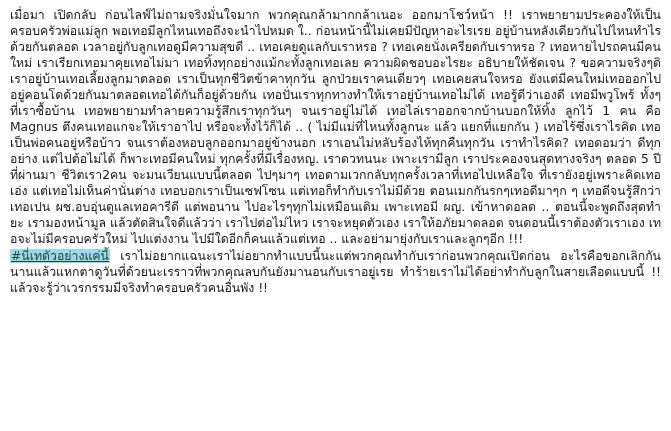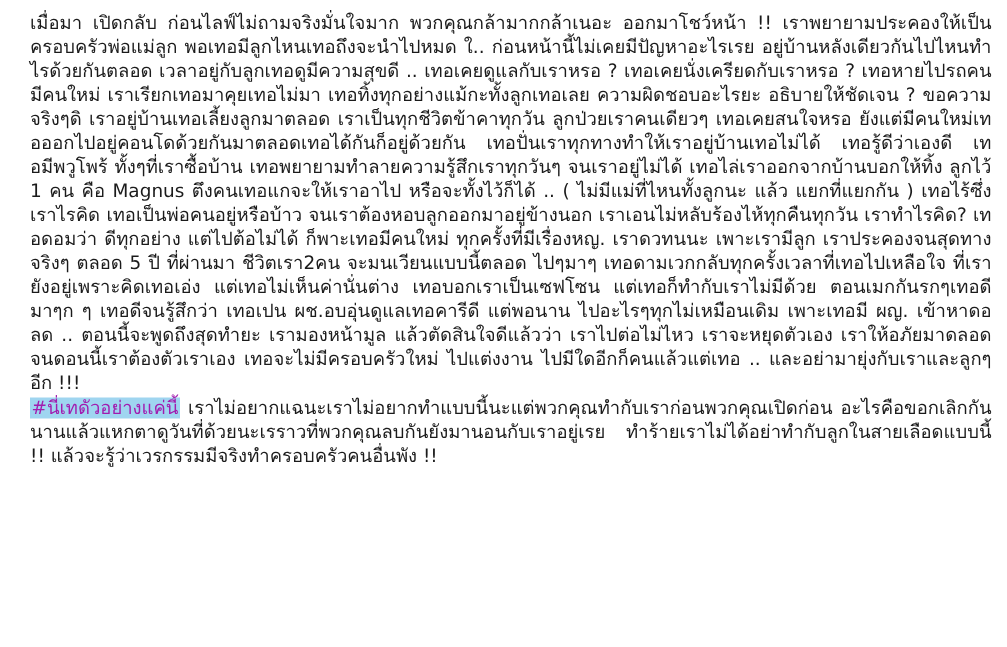--- a/index.html
+++ b/index.html
@@ -11,21 +11,21 @@
     height: 431px;
     background: #ffffff;
     font-family: "DejaVu Sans", "Liberation Sans", sans-serif;
   }
   .page {
     position: relative;
     width: 671px;
     height: 343px;
     background: #ffffff;
     box-sizing: border-box;
-    padding: 8px 10px 6px 20px;
+    padding: 8px 10px 6px 10px;
     overflow: hidden;
   }
   .body-text {
     font-size: 12.3px;
     line-height: 1.30;
     color: #1b1b1b;
     text-align: justify;
     text-justify: inter-word;
     word-break: break-word;
     letter-spacing: 0px;
@@ -35,24 +35,25 @@
     padding: 0;
   }
   .para + .para {
     margin-top: 1px;
   }
   .highlight-para {
     margin-top: 3px;
   }
   .hl {
     background: #9fd5f0;
-    color: #a21caf;
+    color: #14532d;
     box-decoration-break: clone;
     -webkit-box-decoration-break: clone;
     padding: 0 1px;
+    text-decoration: underline;
   }
 </style>
 </head>
 <body>
 
 <div class="page">
   <div class="body-text">
     <p class="para">เมื่อมา เปิดกลับ ก่อนไลฟ์ไม่ถามจริงมั่นใจมาก พวกคุณกล้ามากกล้าเนอะ ออกมาโชว์หน้า !! เราพยายามประคองให้เป็นครอบครัวพ่อแม่ลูก พอเทอมีลูกไหนเทอถึงจะนำไปหมด ใ.. ก่อนหน้านี้ไม่เคยมีปัญหาอะไรเรย อยู่บ้านหลังเดียวกันไปไหนทำไรด้วยกันตลอด เวลาอยู่กับลูกเทอดูมีความสุขดี .. เทอเคยดูแลกับเราหรอ ? เทอเคยนั่งเครียดกับเราหรอ ? เทอหายไปรถคนมีคนใหม่ เราเรียกเทอมาคุยเทอไม่มา เทอทิ้งทุกอย่างแม้กะทั้งลูกเทอเลย ความผิดชอบอะไรยะ อธิบายให้ชัดเจน ? ขอความจริงๆดิ เราอยู่บ้านเทอเลี้ยงลูกมาตลอด เราเป็นทุกชีวิตข้าคาทุกวัน ลูกป่วยเราคนเดียวๆ เทอเคยสนใจหรอ ยังแต่มีคนใหม่เทอออกไปอยู่คอนโดด้วยกันมาตลอดเทอได้กันก็อยู่ด้วยกัน เทอปั่นเราทุกทางทำให้เราอยู่บ้านเทอไม่ได้ เทอรู้ดีว่าเองดี เทอมีพวูโพร้ ทั้งๆที่เราซื้อบ้าน เทอพยายามทำลายความรู้สึกเราทุกวันๆ จนเราอยู่ไม่ได้ เทอไล่เราออกจากบ้านบอกให้ทิ้ง ลูกไว้ 1 คน คือ Magnus ตึงคนเทอแกจะให้เราอาไป หรือจะทั้งไว้ก็ได้ .. (  ไม่มีแม่ที่ไหนทั้งลูกนะ แล้ว แยกที่แยกกัน ) เทอไร้ซึ่งเราไรคิด เทอเป็นพ่อคนอยู่หรือบ้าว จนเราต้องหอบลูกออกมาอยู่ข้างนอก เราเอนไม่หลับร้องไห้ทุกคืนทุกวัน เราทำไรคิด? เทอดอมว่า ดีทุกอย่าง แต่ไปต้อไม่ได้ ก็พาะเทอมีคนใหม่ ทุกครั้งที่มีเรื่องหญ. เราดวทนนะ เพาะเรามีลูก เราประคองจนสุดทางจริงๆ ตลอด 5 ปี  ที่ผ่านมา ชีวิตเรา2คน จะมนเวียนแบบนี้ตลอด ไปๆมาๆ เทอดามเวกกลับทุกครั้งเวลาที่เทอไปเหลือใจ ที่เรายังอยู่เพราะคิดเทอเอ่ง แต่เทอไม่เห็นค่านั่นต่าง เทอบอกเราเป็นเซฟโซน แต่เทอก็ทำกับเราไม่มีด้วย ตอนเมกกันรกๆเทอดีมาๆก ๆ เทอดีจนรู้สึกว่า เทอเปน ผช.อบอุ่นดูแลเทอคารีดี แต่พอนาน ไปอะไรๆทุกไม่เหมือนเดิม เพาะเทอมี ผญ. เข้าหาดอลด .. ตอนนี้จะพูดถึงสุดทำยะ เรามองหน้ามูล แล้วตัดสินใจดีแล้วว่า เราไปต่อไม่ไหว เราจะหยุดตัวเอง เราให้อภัยมาดลอด จนดอนนี้เราต้องตัวเราเอง เทอจะไม่มีครอบครัวใหม่ ไปแต่งงาน ไปมีใดอีกก็คนแล้วแต่เทอ .. และอย่ามายุ่งกับเราและลูกๆอีก !!!</p>
     <p class="para highlight-para"><span class="hl">#นี่เทดัวอย่างแค่นี้</span><span> เราไม่อยากแฉนะเราไม่อยากทำแบบนี้นะแต่พวกคุณทำกับเราก่อนพวกคุณเปิดก่อน อะไรคือขอกเลิกกันนานแล้วแหกตาดูวันที่ด้วยนะเรราวที่พวกคุณลบกันยังมานอนกับเราอยู่เรย ทำร้ายเราไม่ได้อย่าทำกับลูกในสายเลือดแบบนี้ !! แล้วจะรู้ว่าเวรกรรมมีจริงทำครอบครัวคนอื่นพัง !!</span></p>
   </div>

